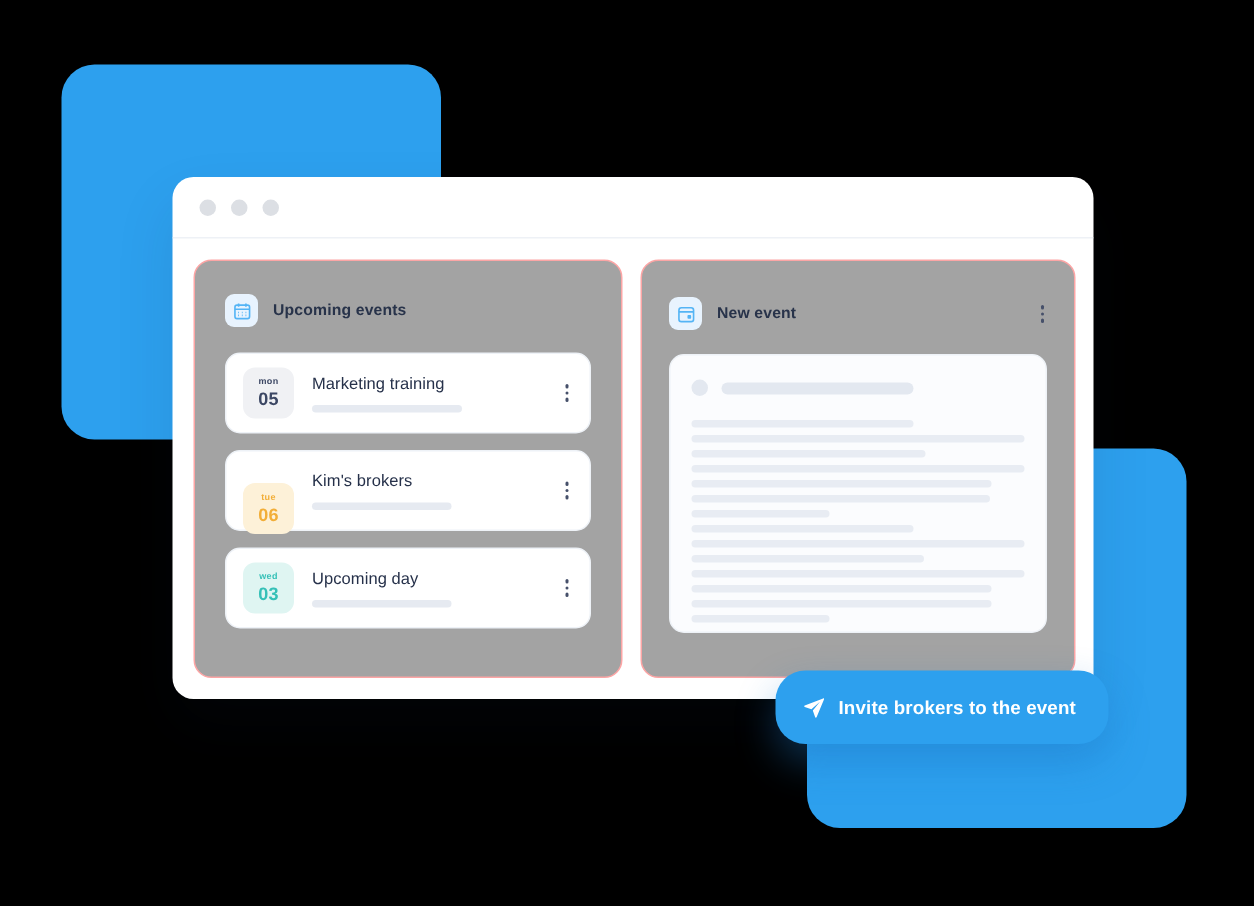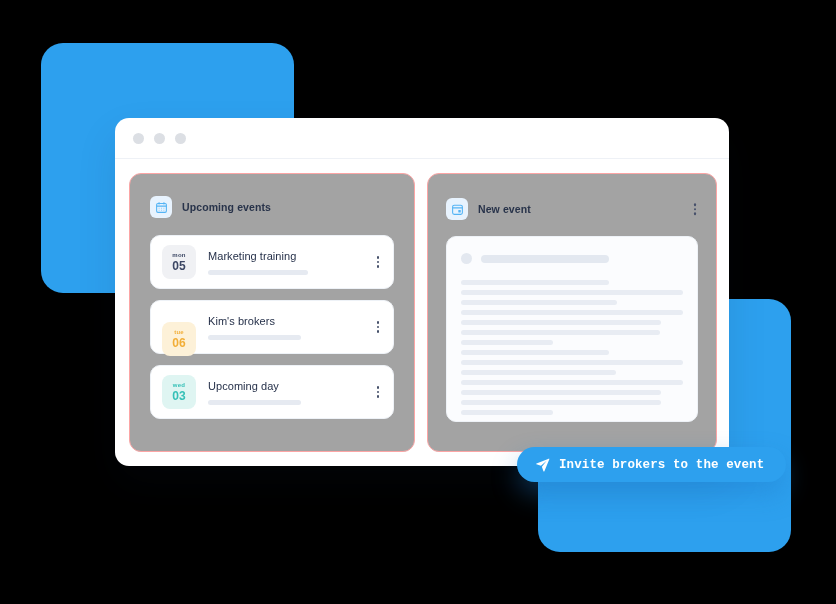--- a/index.html
+++ b/index.html
@@ -134,30 +134,30 @@
   #skeleton-head { display: flex; align-items: center; gap: 9px; margin-bottom: 16px; }
   #skeleton-avatar { width: 11px; height: 11px; border-radius: 50%; background: #e3e8f0; flex:0 0 auto; }
   #skeleton-headbar { height: 8px; border-radius: 4px; background: #e3e8f0; }
   #skeleton-lines { display: flex; flex-direction: column; gap: 5px; }
   .sk-line { height: 5px; border-radius: 3px; background: #e8ecf3; }
 
   
   #cta-button {
     position: absolute;
     left: 517px; top: 447px;
-    height: 35px;
+    height: 49px;
     padding: 0 22px 0 18px;
     border-radius: 20px;
     background: #2da0ee;
     color: #ffffff;
     display: flex; align-items: center; gap: 9px;
     box-shadow: 0 12px 26px rgba(30,120,200,0.38);
     border: none;
     cursor: pointer;
-    font-family: Liberation Mono, monospace;
+    font-family: Liberation Sans, sans-serif;
   }
   #cta-label { font-size: 12.5px; font-weight: bold; letter-spacing: .1px; white-space: nowrap; }
   #send-icon svg { display: block; }
 </style>
 </head>
 <body>
 
 <div id="stage">
 
   <div class="blue-square" id="square-top-left"></div>

